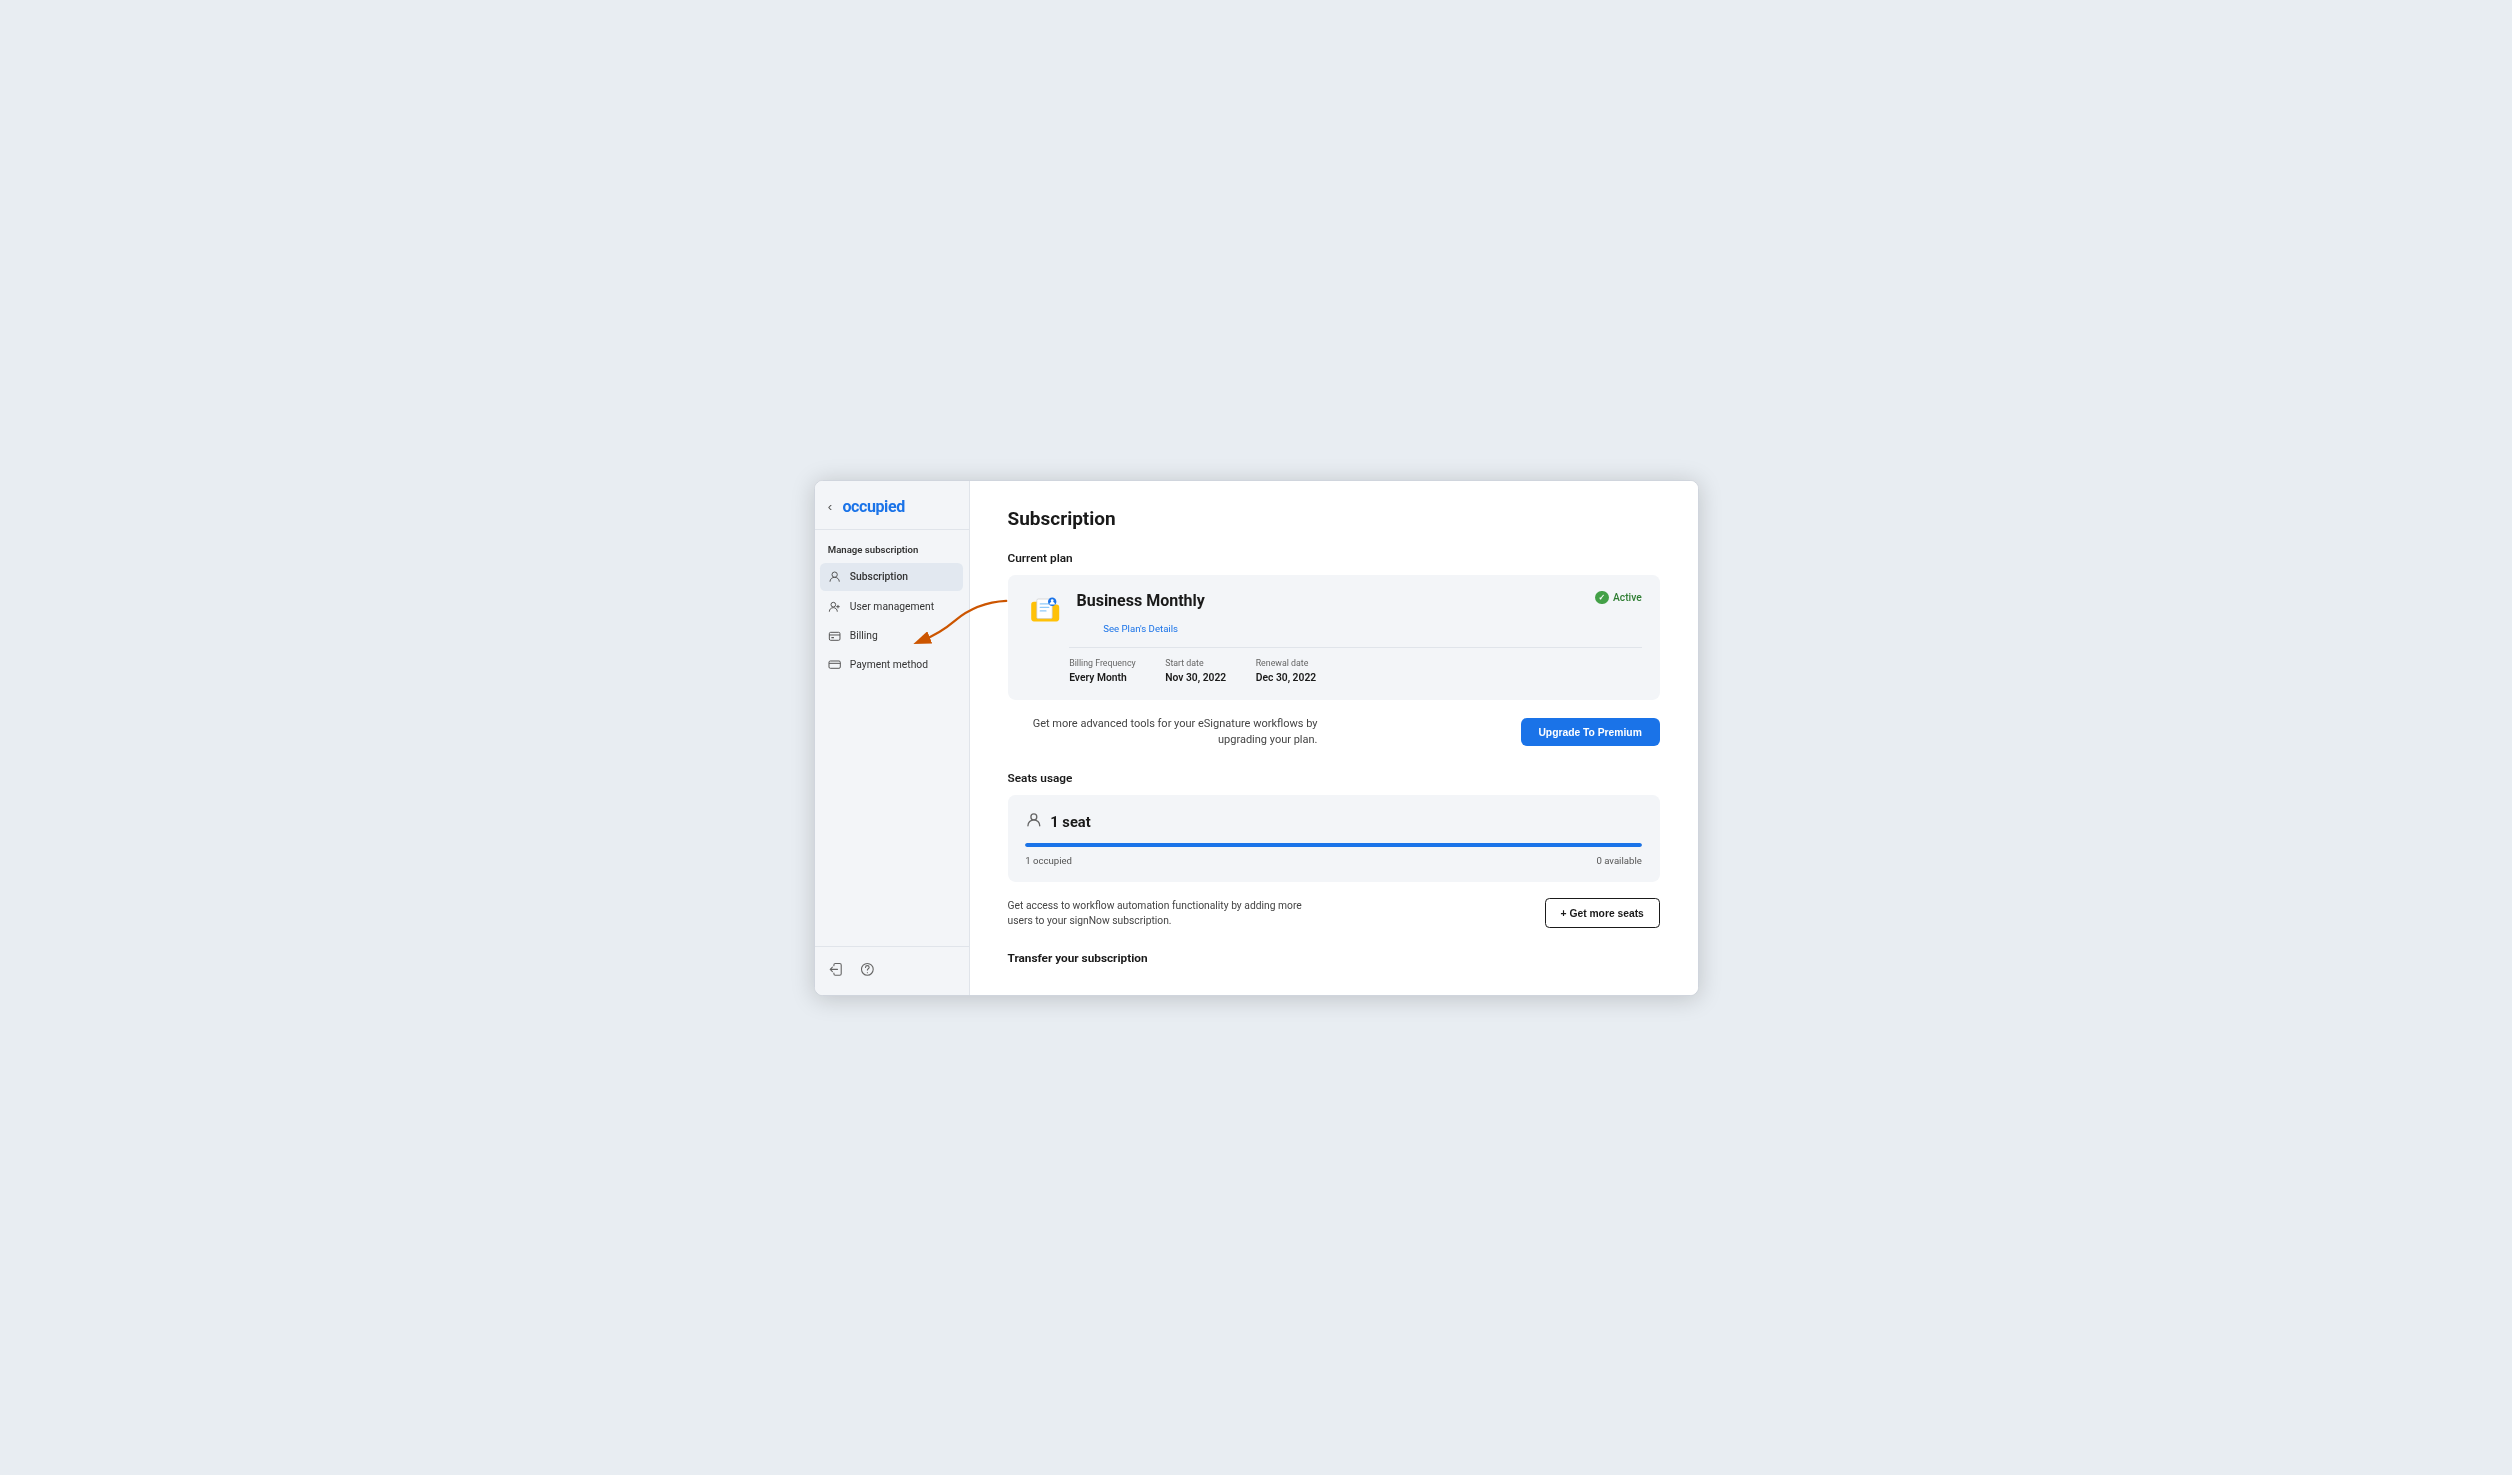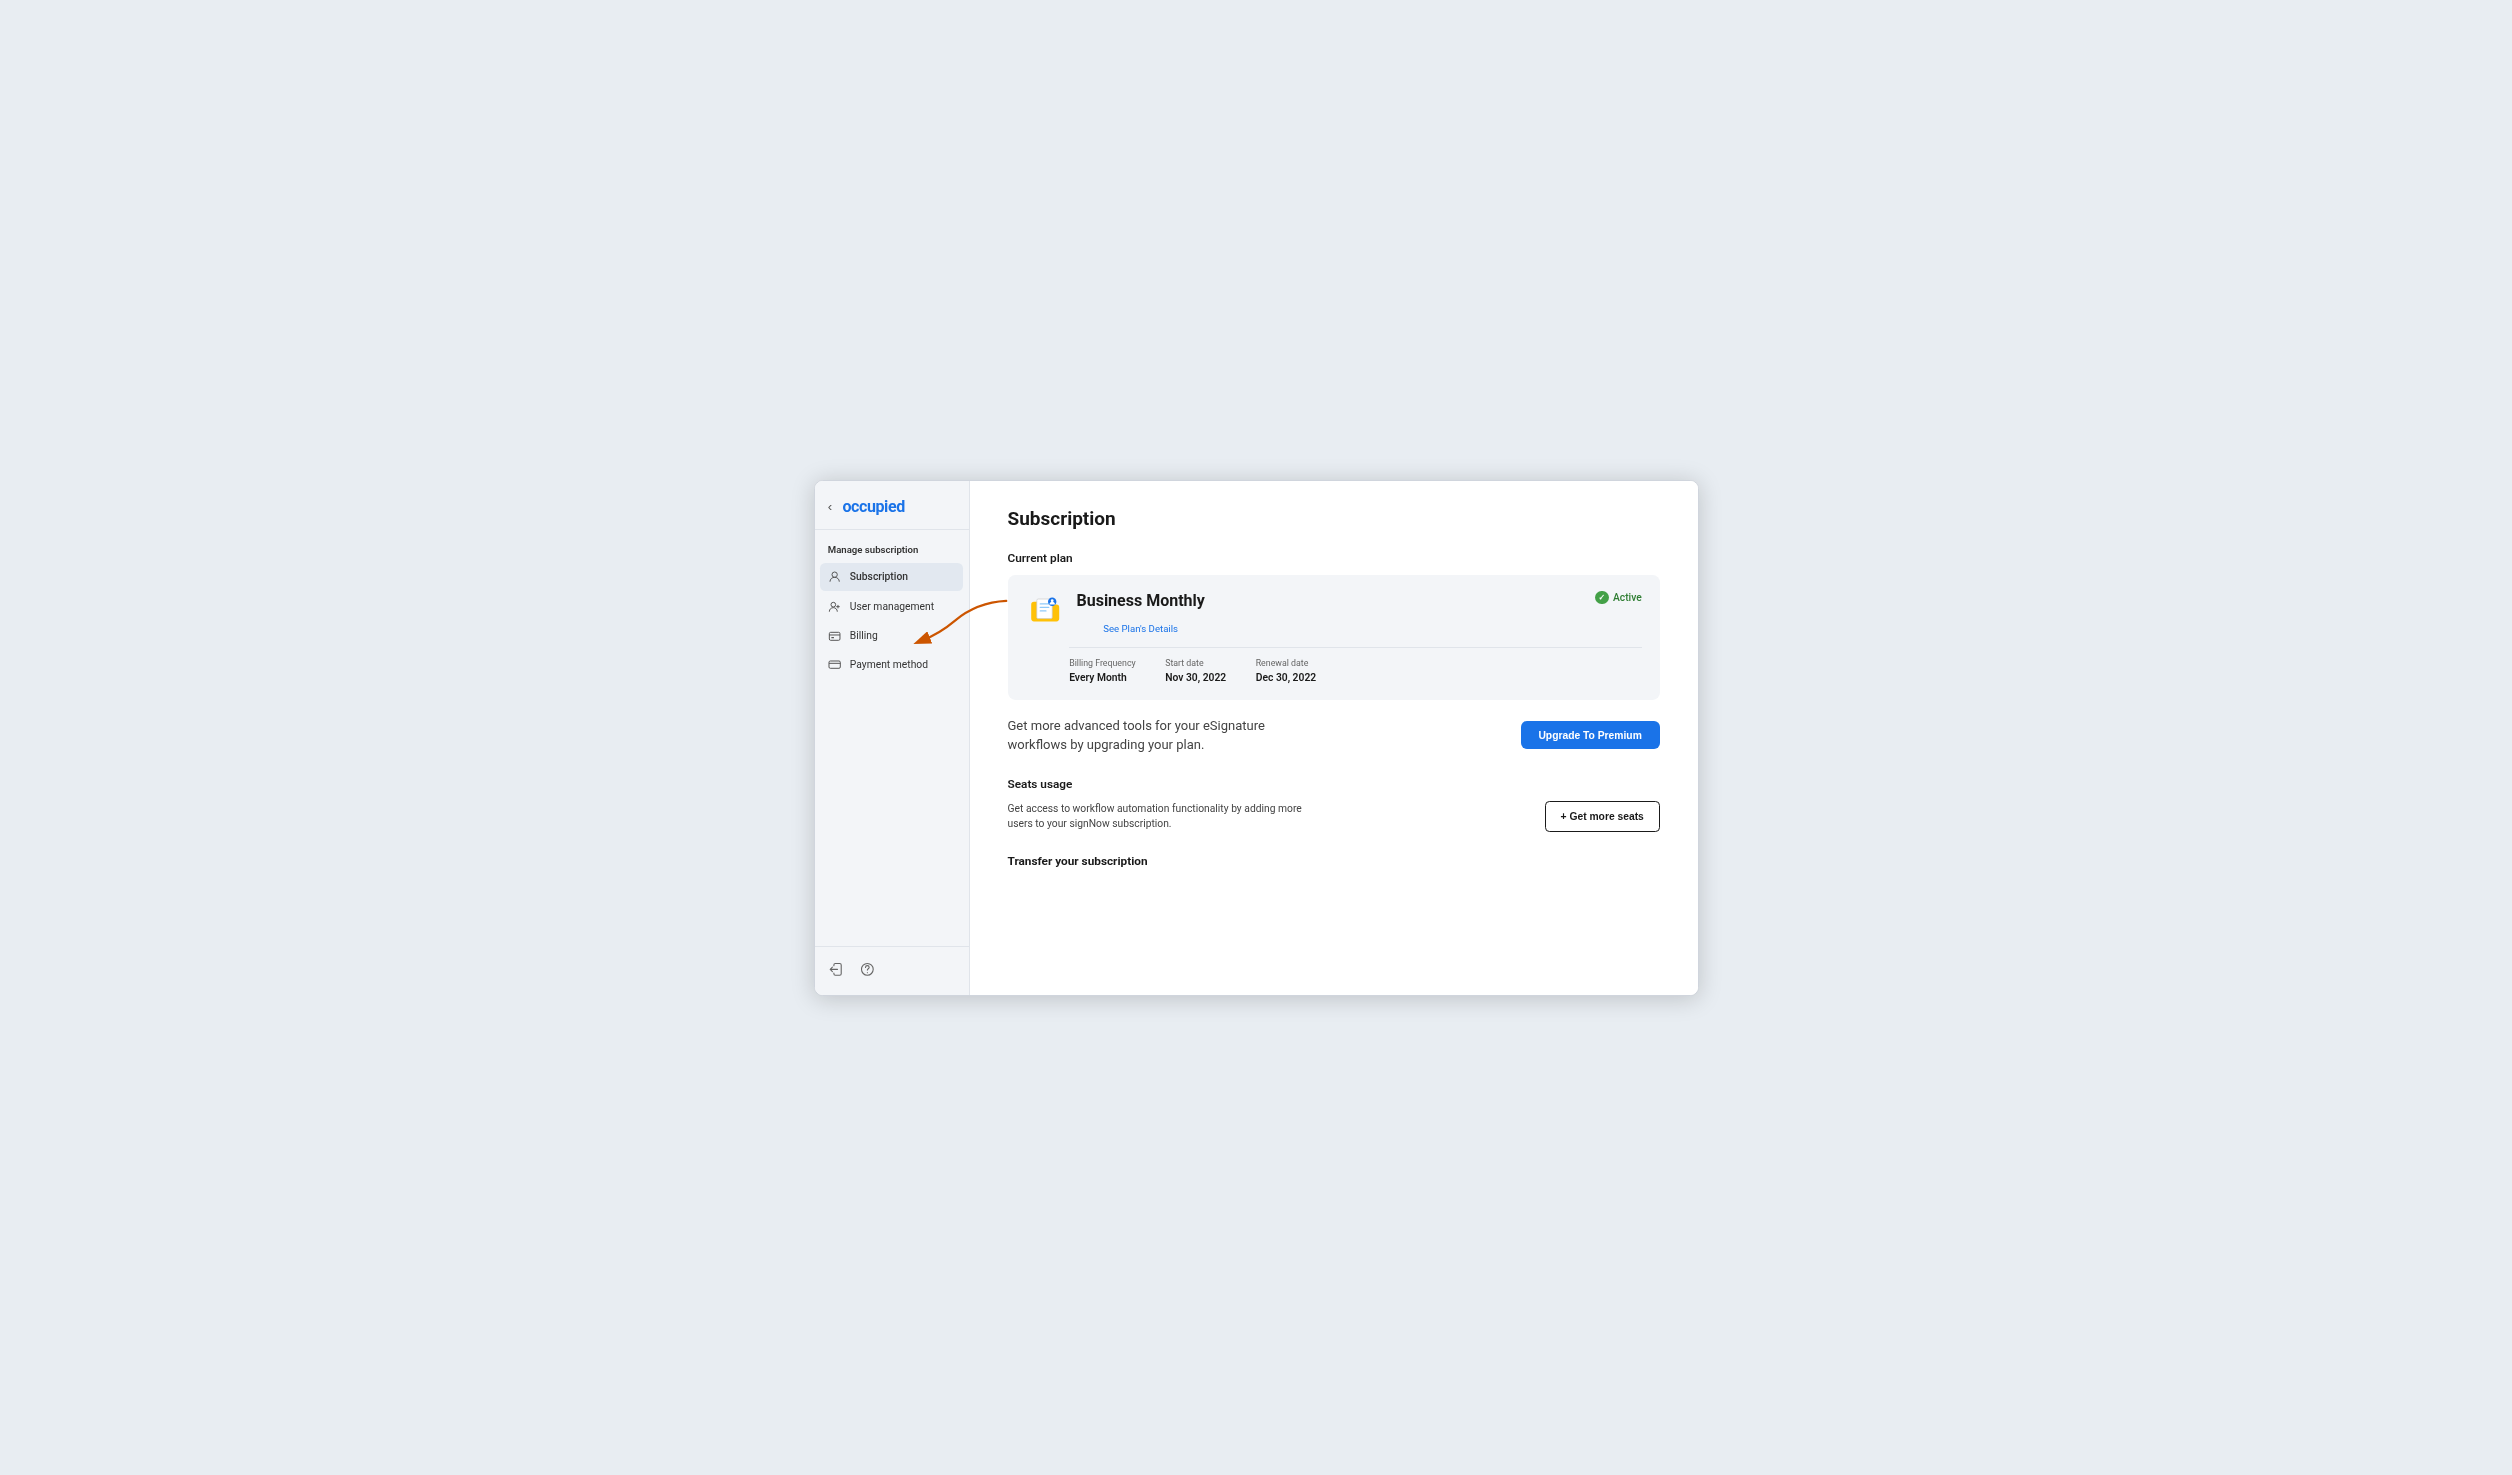--- a/index.html
+++ b/index.html
@@ -200,24 +200,25 @@
     .plan-meta-value { font-size: 10.3px; font-weight: 600; color: #1a1a1a; }
     
     .upgrade-row {
       display: flex;
       align-items: center;
       justify-content: space-between;
       margin-bottom: 22px;
       gap: 14.7px;
     }
     .upgrade-text {
-      font-size: 13px;
+      font-size: 11px;
       color: #444;
       line-height: 1.5;
       max-width: 310px;
+      text-align: right;
     }
     .upgrade-btn {
       background: #1a73e8;
       color: #fff;
       border: none;
       border-radius: 6px;
       padding: 8.8px 17.7px;
       font-size: 10.3px;
       font-weight: 600;
       cursor: pointer;
@@ -444,20 +445,38 @@
         </div>
       </div>
     </div>
 
     <div class="upgrade-row">
       <p class="upgrade-text">Get more advanced tools for your eSignature workflows by upgrading your plan.</p>
       <button class="upgrade-btn">Upgrade To Premium</button>
     </div>
 
     <div class="section-title">Seats usage</div>
+    <div class="seats-card">
+      <div class="seats-header">
+        <span class="seats-icon">
+          <svg width="17.7" height="17.7" viewBox="0 0 24 24" fill="none" xmlns="http://www.w3.org/2000/svg">
+            <circle cx="12" cy="8" r="4" stroke="#666" stroke-width="1.8"></circle>
+            <path d="M4 20c0-4.418 3.582-8 8-8s8 3.582 8 8" stroke="#666" stroke-width="1.8" stroke-linecap="round"></path>
+          </svg>
+        </span>
+        <span class="seats-count">1 seat</span>
+      </div>
+      <div class="seats-progress-bar">
+        <div class="seats-progress-fill" style="width: 100%;"></div>
+      </div>
+      <div class="seats-stats">
+        <span>1 occupied</span>
+        <span>0 available</span>
+      </div>
+    </div>
 
     <div class="get-seats-row">
       <p class="get-seats-text">Get access to workflow automation functionality by adding more users to your signNow subscription.</p>
       <button class="get-seats-btn">+ Get more seats</button>
     </div>
 
     <div class="transfer-title">Transfer your subscription</div>
   </div>
 </div>
 

